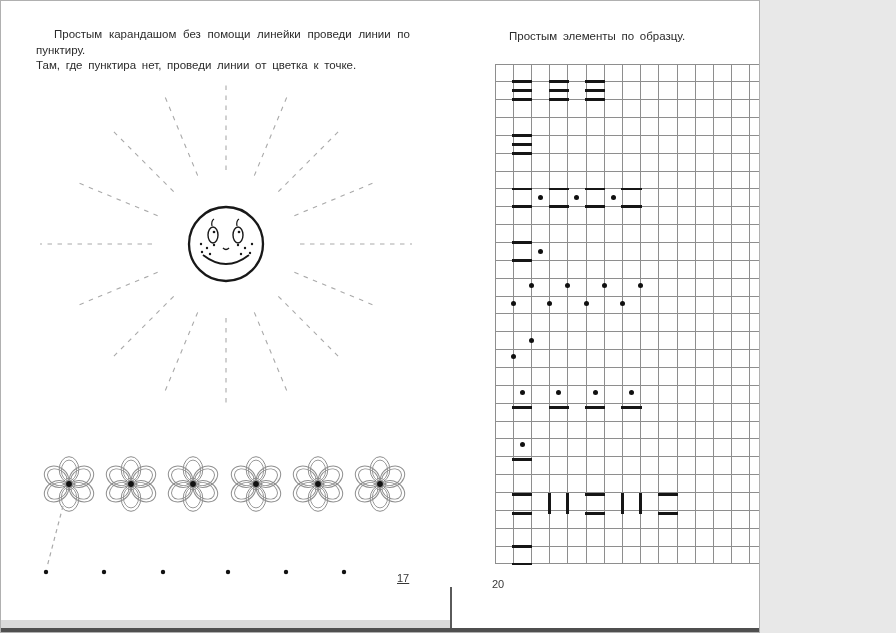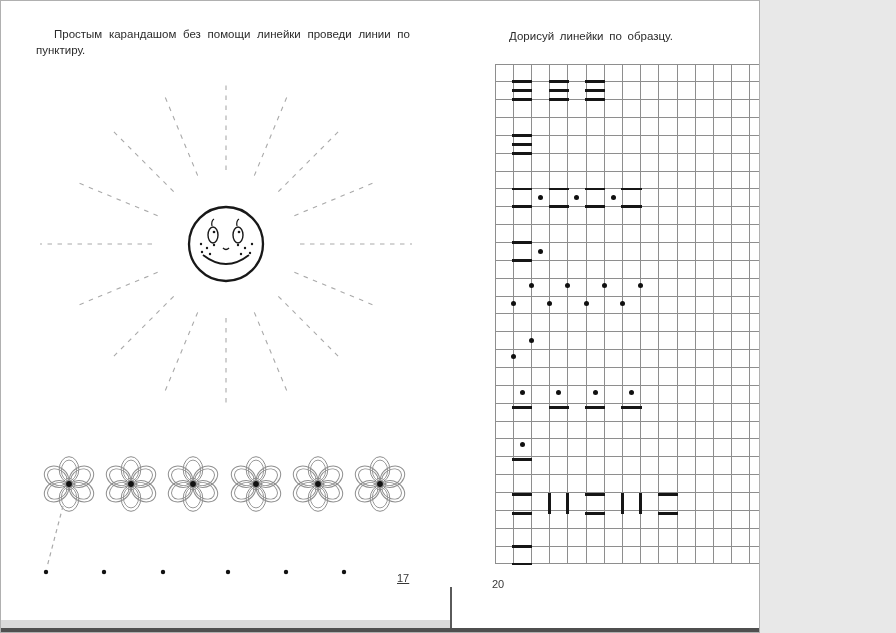--- a/index.html
+++ b/index.html
@@ -25,20 +25,21 @@
   .botbar{position:absolute;left:0;width:100%;background:#4f4f4f;}
   .graystrip{position:absolute;left:0;background:#d9d9d9;}
 </style>
 </head>
 <body>
 
 <div class="stage">
 
   <div class="instr">
     <div class="l1">Простым карандашом без помощи линейки проведи линии по пунктиру.</div>
+    <div class="l2">Там, где пунктира нет, проведи линии от цветка к точке.</div>
   </div>
 
   <svg id="left-art" width="460" height="620" viewBox="0 0 460 620">
     <g id="rays">
         <line x1="299" y1="243" x2="411" y2="243" stroke="#aaaaaa" stroke-width="1.1" stroke-dasharray="4.5,5.5"></line>
         <line x1="293.3670854058352" y1="214.68142600498336" x2="374.66848426682844" y2="181.00528395685546" stroke="#aaaaaa" stroke-width="1.1" stroke-dasharray="4.5,5.5"></line>
         <line x1="277.32590180780454" y1="190.6740981921955" x2="339.5512985522207" y2="128.4487014477793" stroke="#aaaaaa" stroke-width="1.1" stroke-dasharray="4.5,5.5"></line>
         <line x1="253.31857399501666" y1="174.6329145941648" x2="286.99471604314454" y2="93.33151573317156" stroke="#aaaaaa" stroke-width="1.1" stroke-dasharray="4.5,5.5"></line>
         <line x1="225" y1="169" x2="225" y2="81" stroke="#aaaaaa" stroke-width="1.1" stroke-dasharray="4.5,5.5"></line>
         <line x1="196.68142600498336" y1="174.6329145941648" x2="163.00528395685546" y2="93.33151573317156" stroke="#aaaaaa" stroke-width="1.1" stroke-dasharray="4.5,5.5"></line>
@@ -180,21 +181,21 @@
         <circle cx="103" cy="571" r="2.2" fill="#111111"></circle>
         <circle cx="162" cy="571" r="2.2" fill="#111111"></circle>
         <circle cx="227" cy="571" r="2.2" fill="#111111"></circle>
         <circle cx="285" cy="571" r="2.2" fill="#111111"></circle>
         <circle cx="343" cy="571" r="2.2" fill="#111111"></circle>
       </g>
   </svg>
 
   <div class="pageno" id="pageno-17">17</div>
 
-  <div class="hdr">Дорисуй линейки по образцу.</div>
+  <div class="hdr">Простым элементы по образцу.</div>
   <div id="grid" style="left: 494px; top: 63px; width: 364px; height: 499.996px;">
       <div class="gl" style="left: -0.5px; top: 0px; width: 1px; height: 499.996px; background: rgb(142, 142, 142);"></div>
       <div class="gl" style="left: 17.7px; top: 0px; width: 1px; height: 499.996px; background: rgb(142, 142, 142);"></div>
       <div class="gl" style="left: 35.9px; top: 0px; width: 1px; height: 499.996px; background: rgb(142, 142, 142);"></div>
       <div class="gl" style="left: 54.1px; top: 0px; width: 1px; height: 499.996px; background: rgb(142, 142, 142);"></div>
       <div class="gl" style="left: 72.3px; top: 0px; width: 1px; height: 499.996px; background: rgb(142, 142, 142);"></div>
       <div class="gl" style="left: 90.5px; top: 0px; width: 1px; height: 499.996px; background: rgb(142, 142, 142);"></div>
       <div class="gl" style="left: 108.7px; top: 0px; width: 1px; height: 499.996px; background: rgb(142, 142, 142);"></div>
       <div class="gl" style="left: 126.9px; top: 0px; width: 1px; height: 499.996px; background: rgb(142, 142, 142);"></div>
       <div class="gl" style="left: 145.1px; top: 0px; width: 1px; height: 499.996px; background: rgb(142, 142, 142);"></div>

